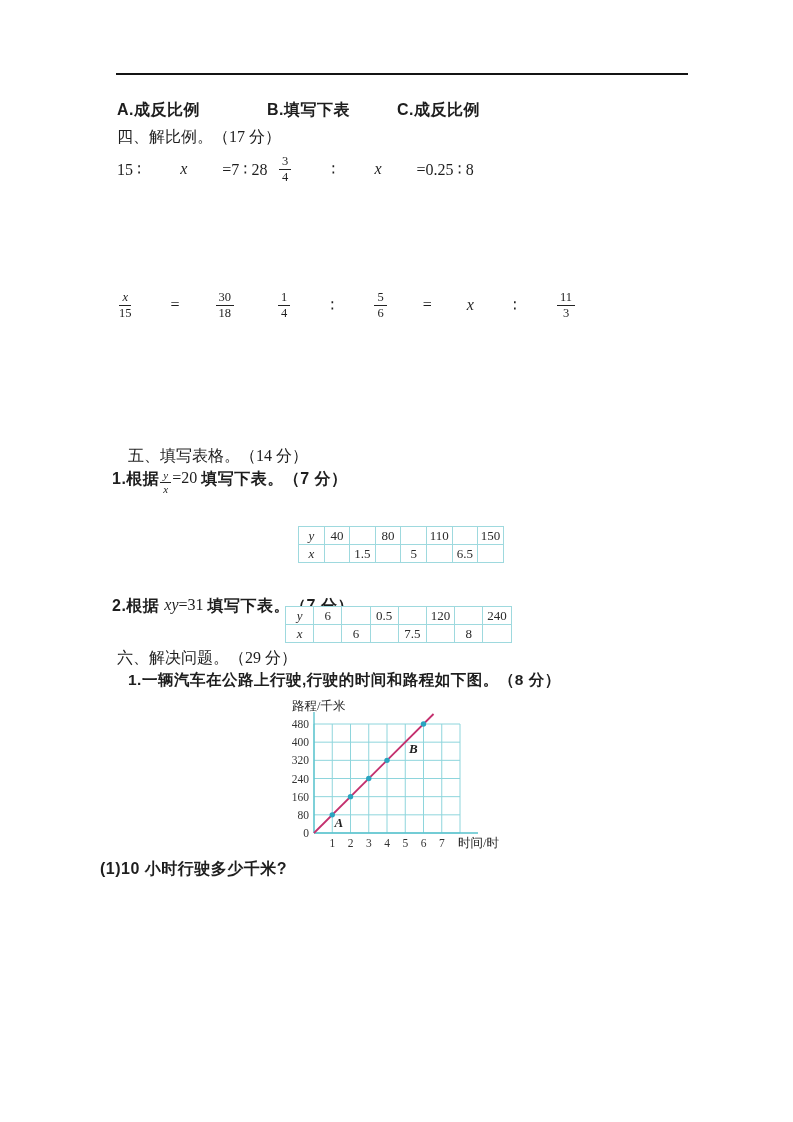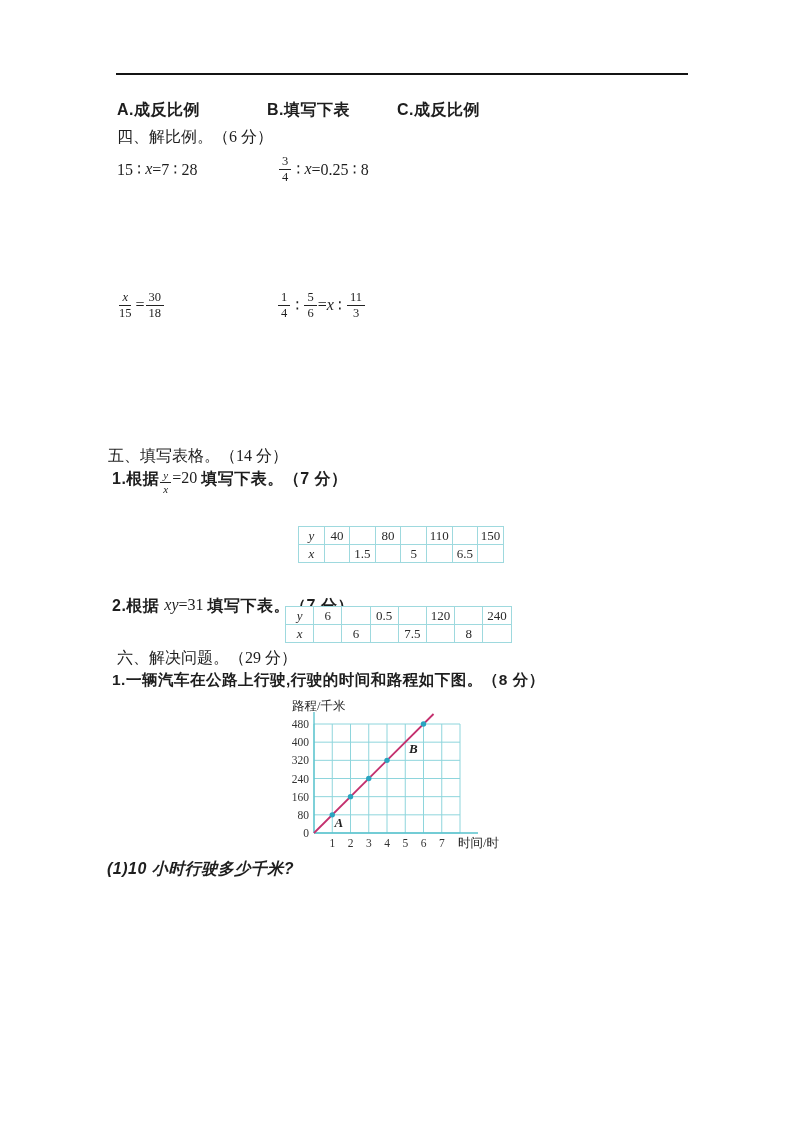--- a/index.html
+++ b/index.html
@@ -9,39 +9,39 @@
   .hei { font-family:"Liberation Sans", sans-serif; font-weight:600; letter-spacing:0.5px; }
   .ital { font-style:italic; }
 
   .topline { position:absolute; left:116px; top:73px; width:572px; height:2px; background:#141414; }
 
   .opt { position:absolute; top:100px; font-size:16px; white-space:nowrap; }
   #opt-a { left:117px; } #opt-b { left:267px; } #opt-c { left:397px; }
 
   .sec-title { position:absolute; font-size:16px; white-space:nowrap; }
   #sec4-title { left:117px; top:127px; }
-  #sec5-title { left:108px; top:446px; }
+  #sec5-title { left:128px; top:446px; }
   #sec6-title { left:117px; top:648px;text-align:center; }
 
-  .eqrow { position:absolute; display:flex; align-items:center; height:34px; font-size:16px; white-space:pre; }
+  .eqrow { position:absolute; display:flex; align-items:center; height:34px; font-size:16px; white-space:pre;gap:35px; }
   #eq1 { left:117px; top:152px; }
   #eq2 { left:278px; top:152px; }
   #eq3 { left:115px; top:288px; }
   #eq4 { left:277px; top:288px; }
 
   .frac { display:inline-flex; flex-direction:column; align-items:center;
           font-size:12.5px; line-height:1.2; margin:0 1px; }
   .frac .fnum { padding:0 3px; border-bottom:1px solid #222; }
   .frac .fden { padding:0 3px; }
 
   .item { position:absolute; display:flex; align-items:flex-start; font-size:16px; white-space:pre; }
   #sec5-item1 { left:112px; top:469px; height:28px; }
   #sec5-item2 { left:112px; top:596px; height:24px; }
-  #sec6-problem1 { left:112px; top:670px; font-size:15.5px; }
-  #question1 { left:107px; top:859px; font-size:16px;font-style:italic; }
+  #sec6-problem1 { left:128px; top:670px; font-size:15.5px; }
+  #question1 { left:100px; top:859px; font-size:16px; }
   .item .frac { font-size:11px; }
 
   table { border-collapse:collapse; position:absolute; table-layout:fixed; background:#fff; }
   td { height:18px; border:1px solid #9ed9de; font-size:13px; text-align:center;
        color:#2a2a2a; font-family:"Liberation Serif", serif; padding:0; overflow:hidden; }
   #table1 { left:298px; top:526px; }
   #table1 td { width:25.6px; }
   #table2 { left:285px; top:606px; }
   #table2 td { width:28.2px; }
   td:first-child { font-style:italic; }
@@ -53,21 +53,21 @@
 </style>
 </head>
 <body>
 
 <div class="topline"></div>
 
 <div class="opt hei" id="opt-a">A.成反比例</div>
 <div class="opt hei" id="opt-b">B.填写下表</div>
 <div class="opt hei" id="opt-c">C.成反比例</div>
 
-<div class="sec-title" id="sec4-title">四、解比例。（6 分）</div>
+<div class="sec-title" id="sec4-title">四、解比例。（17 分）</div>
 
 <div class="eqrow" id="eq1">
   <span>15 ∶ </span><span class="ital">x</span><span>=7 ∶ 28</span>
 </div>
 
 <div class="eqrow" id="eq2">
   <span class="frac"><span class="fnum">3</span><span class="fden">4</span></span><span> ∶ </span><span class="ital">x</span><span>=0.25 ∶ 8</span>
 </div>
 
 <div class="eqrow" id="eq3">

